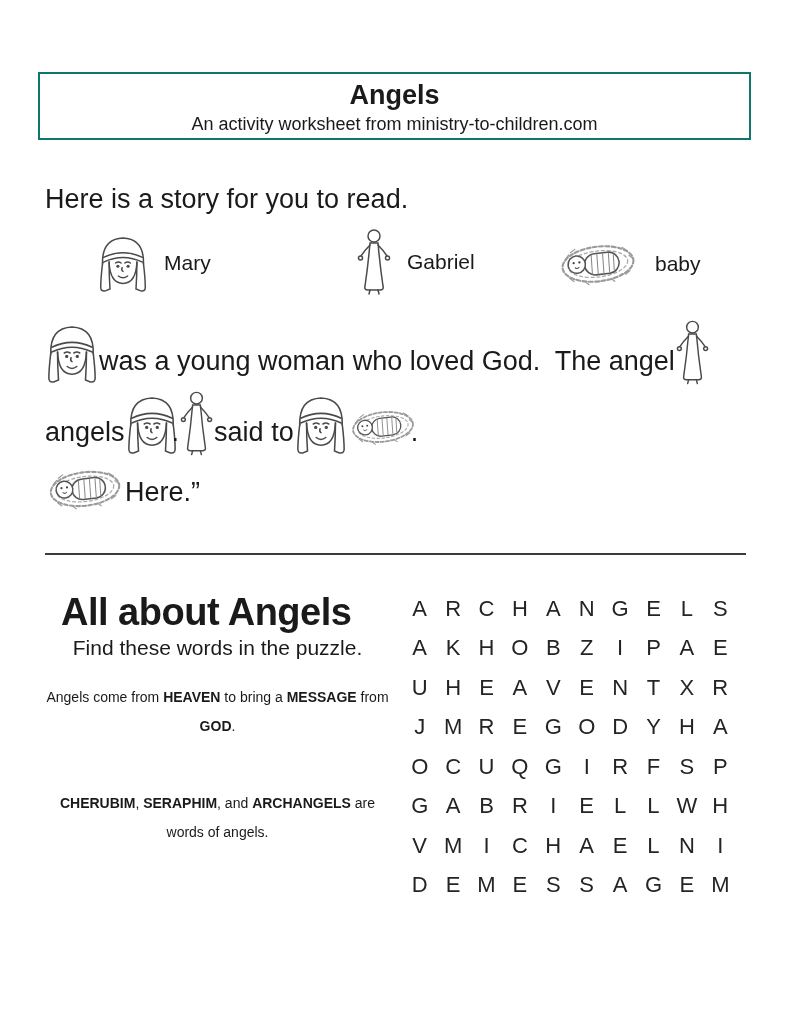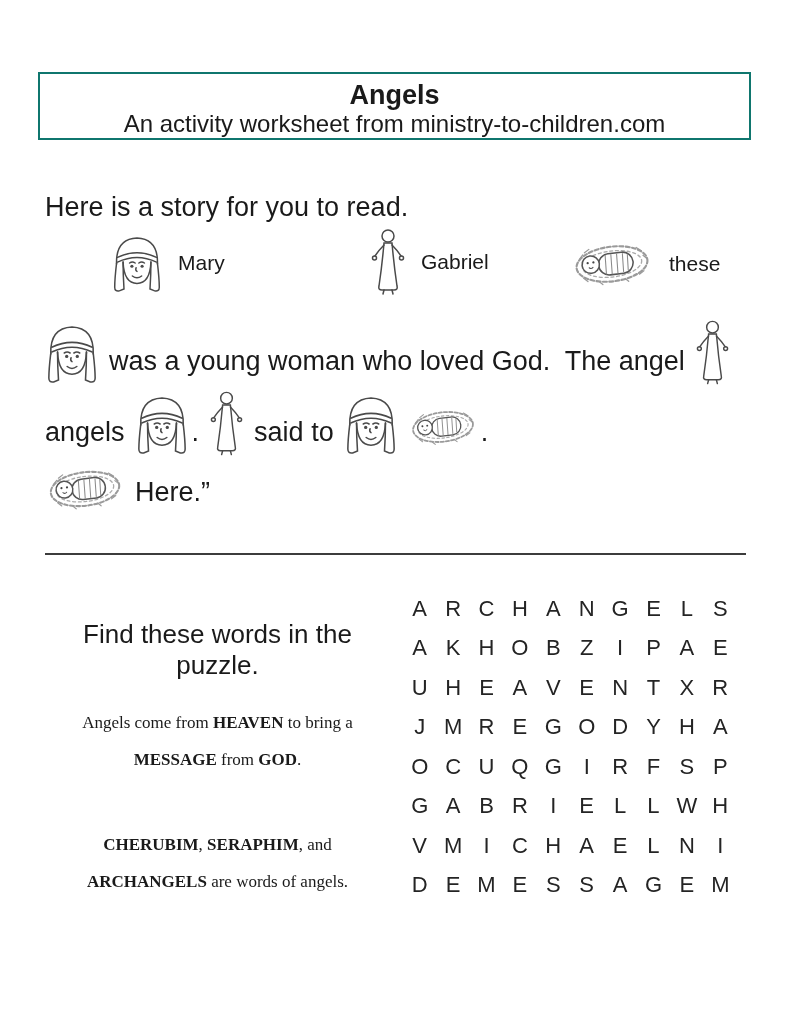--- a/index.html
+++ b/index.html
@@ -4,32 +4,32 @@
 <style>
   * { margin:0; padding:0; box-sizing:border-box; }
   html,body { background:#fff; }
   body { font-family:"Liberation Sans", sans-serif; color:#1a1a1a; }
   .page { position:relative; width:791px; height:1024px; margin:0 auto; background:#fff; overflow:hidden; }
 
   
   .header-box { position:absolute; left:38px; top:72px; width:713px; height:68px;
                 border:2px solid #0f766e; text-align:center; padding-top:5px; }
   .title { font-size:27px; font-weight:bold; line-height:32px; }
-  .subtitle { font-size:24px; line-height:26px; }
-
-  
-  .intro { position:absolute; left:45px; top:184px; font-size:27px;margin-top:8px; }
-  .legend { position:absolute; left:18px; top:228px; width:644px; height:74px; }
+  .subtitle { font-size:18px; line-height:26px; }
+
+  
+  .intro { position:absolute; left:45px; top:184px; font-size:27px; }
+  .legend { position:absolute; left:4px; top:228px; width:644px; height:74px; }
   .legend-item { position:absolute; display:flex; align-items:center; gap:15px; }
   .legend-item .lbl { font-size:21px; }
   .lg-mary { left:93px; top:4px; }
   .lg-gabriel { left:352px; top:0; }
   .lg-baby { left:552px; top:10px; }
 
-  .story-line { position:absolute; left:45px; display:flex; align-items:flex-end; gap:10px; white-space:nowrap; }
+  .story-line { position:absolute; left:45px; display:flex; align-items:flex-end; white-space:nowrap; }
   .story-line .txt { font-size:27px; margin-bottom:9px; }
   .tight { margin-left:-7px; }
   .line1 { top:318px; height:68px; }
   .line2 { top:393px; height:64px; }
   .line3 { top:463px; height:54px; }
 
   
   .ic { display:block; flex:none; }
   .ic-mary  { width:54px; height:66px; }
   .ic-gab   { width:35px; height:67px; }
@@ -37,22 +37,22 @@
   .ic-baby-lg { width:80px; height:52px; margin-bottom:2px; }
   .lg-mary .ic-mary { width:52px; height:62px; }
   .lg-gabriel .ic-gab { width:36px; height:68px; }
   .lg-baby .ic-baby { margin-bottom:0; width:84px; height:52px; }
 
   .divider { position:absolute; left:45px; top:553px; width:701px; border-top:2px solid #3c3c3c; }
 
   
   .puzzle-left { position:absolute; left:45px; top:588px; width:345px; text-align:center; }
   .puzzle-heading { font-size:38px; font-weight:bold; letter-spacing:-0.5px; text-align:left; margin-left:16px; line-height:48px; }
-  .instruction { font-size:26px; margin-top:31px; }
-  .clue { font-size:17px; line-height:37px; margin-top:23px;font-family:Liberation Serif, serif; }
+  .instruction { font-size:21px; }
+  .clue { font-size:14px; line-height:29px; margin-top:23px; }
   .clue + .clue { margin-top:48px; }
   .clue b { font-weight:bold; }
 
   
   .word-grid { position:absolute; left:403px; top:589px; width:334px; height:316px;
                display:grid; grid-template-columns:repeat(10,1fr); grid-template-rows:repeat(8,1fr); }
   .cell { display:flex; align-items:center; justify-content:center; font-size:22px; color:#242424; }
 
   .defs { position:absolute; width:0; height:0; overflow:hidden; }
 </style>
@@ -123,21 +123,21 @@
     <div class="legend-item lg-gabriel">
       <svg class="ic ic-gab">
           <use href="#sym-gabriel"></use>
         </svg>
       <span class="lbl">Gabriel</span>
     </div>
     <div class="legend-item lg-baby">
       <svg class="ic ic-baby">
           <use href="#sym-baby"></use>
         </svg>
-      <span class="lbl">these</span>
+      <span class="lbl">baby</span>
     </div>
   </div>
 
   <div class="story-line line1">
     <svg class="ic ic-mary">
         <use href="#sym-mary"></use>
       </svg>
     <span class="txt">was a young woman who loved God.&nbsp; The angel</span>
     <svg class="ic ic-gab">
         <use href="#sym-gabriel"></use>
@@ -166,20 +166,21 @@
   <div class="story-line line3">
     <svg class="ic ic-baby ic-baby-lg">
         <use href="#sym-baby"></use>
       </svg>
     <span class="txt">Here.”</span>
   </div>
 
   <div class="divider"></div>
 
   <div class="puzzle-left">
+    <div class="puzzle-heading">All about Angels</div>
     <div class="instruction">Find these words in the puzzle.</div>
     <p class="clue"><span>Angels come from </span><b>HEAVEN</b><span> to bring a </span><b>MESSAGE</b><span> from </span><b>GOD</b><span>.</span></p>
     <p class="clue"><b>CHERUBIM</b><span>, </span><b>SERAPHIM</b><span>, and </span><b>ARCHANGELS</b><span> are words of angels.</span></p>
   </div>
 
   <div class="word-grid">
       <div class="cell">A</div>
       <div class="cell">R</div>
       <div class="cell">C</div>
       <div class="cell">H</div>

